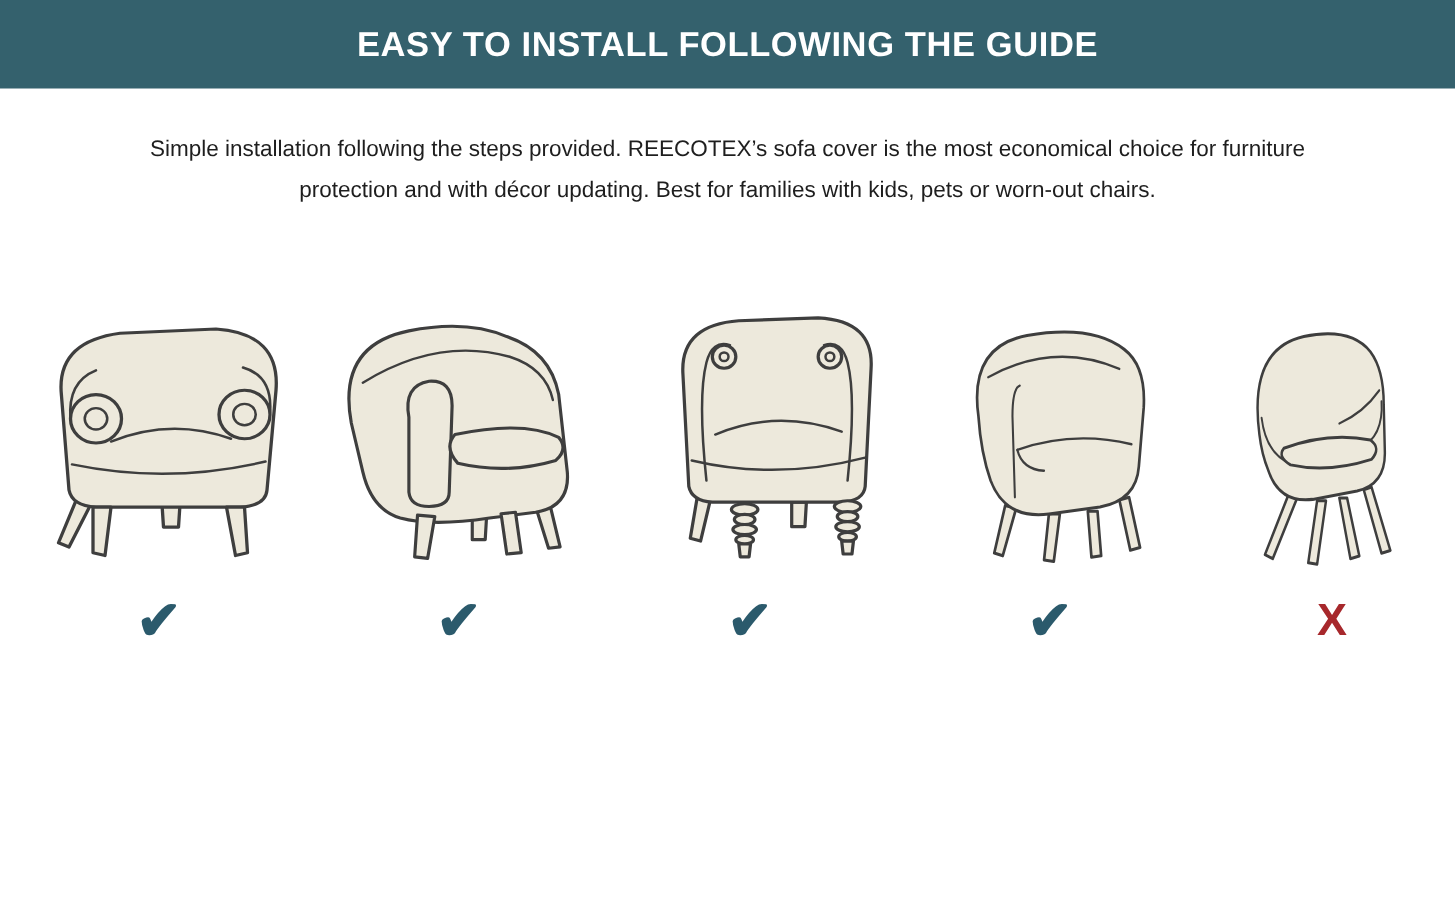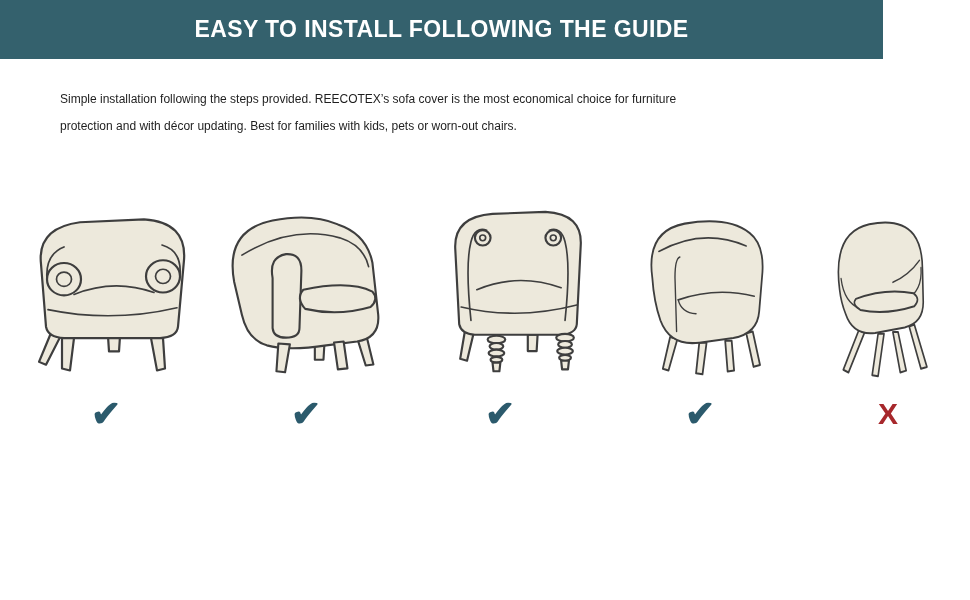--- a/index.html
+++ b/index.html
@@ -12,41 +12,41 @@
     overflow: hidden;
   }
   .stage {
     position: relative;
     width: 970px;
     height: 600px;
   }
   .banner {
     position: absolute;
     top: 0; left: 0;
-    width: 883px; height: 59px;
+    width: 970px; height: 59px;
     background: var(--banner-bg, #34616D);
     display: flex;
     align-items: center;
     justify-content: center;
   }
   .banner-title {
     margin: 0;
     color: var(--banner-text, #FFFFFF);
     font-size: 23px;
     font-weight: bold;
     letter-spacing: 0.4px;
   }
   .description {
     position: absolute;
     top: 86px;
     left: 60px;
     width: 850px;
-    text-align: left;
+    text-align: center;
     color: var(--description-text, #1E1E1E);
-    font-size: 12px;
+    font-size: 15px;
     line-height: 27px;
   }
   .chair {
     position: absolute;
   }
   .chair svg { width: 100%; height: 100%; display: block; }
   .chair g {
     stroke: var(--chair-outline, #3E3E3E);
     stroke-width: 2.2;
     stroke-linejoin: round;

